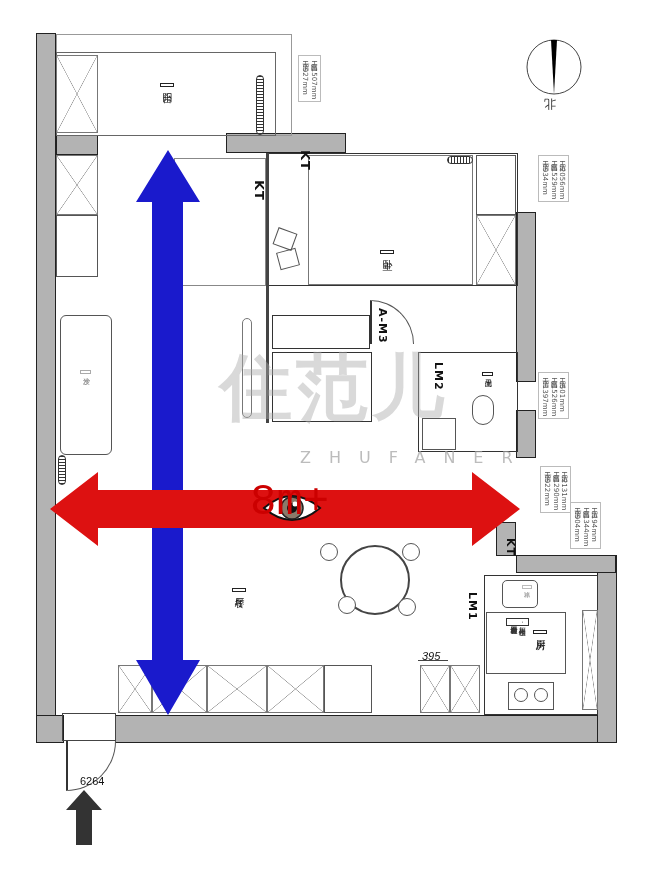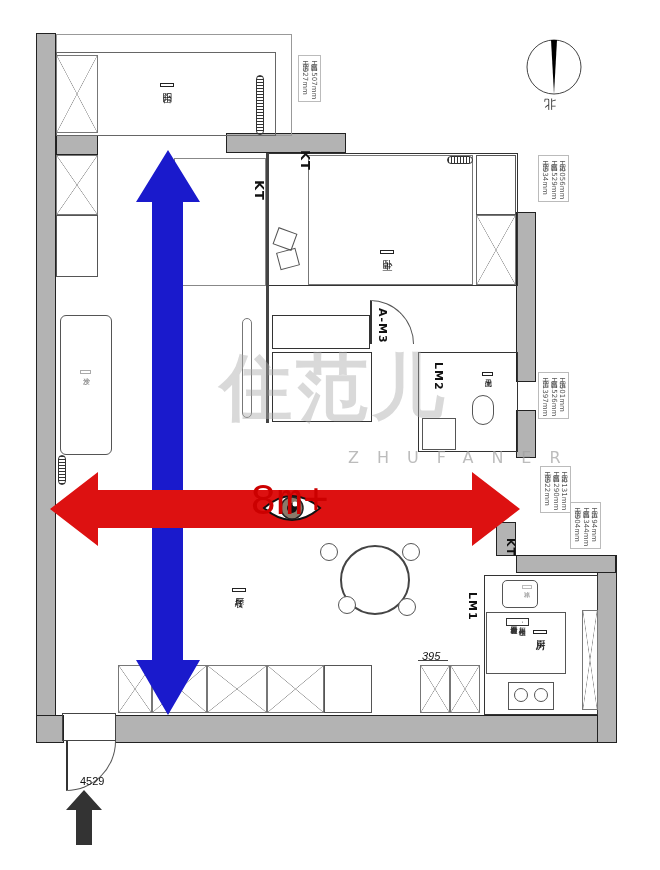--- a/index.html
+++ b/index.html
@@ -13,21 +13,21 @@
   .note { position: absolute; writing-mode: vertical-rl; font-size: 7px; color: #555; border: 1px solid #bbb; padding: 2px; background: #fff; line-height: 1.2; }
   .xbox { position: absolute; border: 1px solid #777; box-sizing: border-box;
           background:
             linear-gradient(to top right, transparent calc(50% - 0.6px), #999 50%, transparent calc(50% + 0.6px)),
             linear-gradient(to bottom right, transparent calc(50% - 0.6px), #999 50%, transparent calc(50% + 0.6px)); }
   .radiator { position: absolute; height: 8px; border: 1px solid #333; border-radius: 4px;
               background: repeating-linear-gradient(90deg, #333 0 1px, #fff 1px 3px); box-sizing: border-box; }
   .radiator-v { position: absolute; width: 8px; border: 1px solid #333; border-radius: 4px;
               background: repeating-linear-gradient(0deg, #333 0 1px, #fff 1px 3px); box-sizing: border-box; }
   .watermark { position: absolute; font-size: 72px; font-weight: bold; color: rgba(170,170,170,0.45); letter-spacing: 4px; }
-  .watermark-sub { position: absolute; font-size: 16px; color: rgba(160,160,160,0.7); letter-spacing: 18px; margin-left: 48px; }
+  .watermark-sub { position: absolute; font-size: 16px; color: rgba(160,160,160,0.7); letter-spacing: 18px; }
   .big-text { position: absolute; font-family: Liberation Mono, monospace; color: #cc0000; font-size: 44px; margin-top: 45px; }
   .dim { position: absolute; font-size: 11px; color: #111; font-family: "Liberation Sans", sans-serif; }
   .chair { position: absolute; width: 18px; height: 18px; border: 1px solid #555; border-radius: 50%; background: #fff; box-sizing: border-box; }
 </style>
 </head>
 <body>
 
 <div class="wall" style="left:36px;top:33px;width:20px;height:708px;"></div>
 <div class="wall" style="left:36px;top:715px;width:28px;height:28px;"></div>
 <div class="wall" style="left:115px;top:715px;width:500px;height:28px;"></div>
@@ -134,21 +134,21 @@
   <span>留下 H:922mm</span>
 </div>
 <div class="note" style="left:570px;top:502px;">
   <span>留上 H:194mm</span><br>
   <span>留高 H:1344mm</span><br>
   <span>留下 H:904mm</span>
 </div>
 
 <div class="thin" style="left:62px;top:713px;width:54px;height:28px;border-color:#444;"></div>
 <div class="thin" style="left:66px;top:741px;width:50px;height:50px;border-radius:0 0 50px 0;border-color:#555;border-top:none;border-left:2px solid #333;"></div>
-<div class="dim" style="left:80px;top:775px;">4529</div>
+<div class="dim" style="left:80px;top:775px;">6264</div>
 <svg class="abs" style="left:64px;top:790px;" width="40" height="55" viewBox="0 0 40 55">
   <polygon points="20,0 38,20 28,20 28,55 12,55 12,20 2,20" fill="#333333"></polygon>
 </svg>
 
 <svg class="abs" style="left:525px;top:38px;" width="58" height="58" viewBox="0 0 58 58">
   <circle cx="29" cy="29" r="27" fill="#fff" stroke="#444" stroke-width="1"></circle>
   <polygon points="26,2 32,2 29,56" fill="#000"></polygon>
 </svg>
 <div class="abs" style="left:544px;top:95px;font-size:12px;transform:rotate(180deg);color:#333;">北</div>
 

